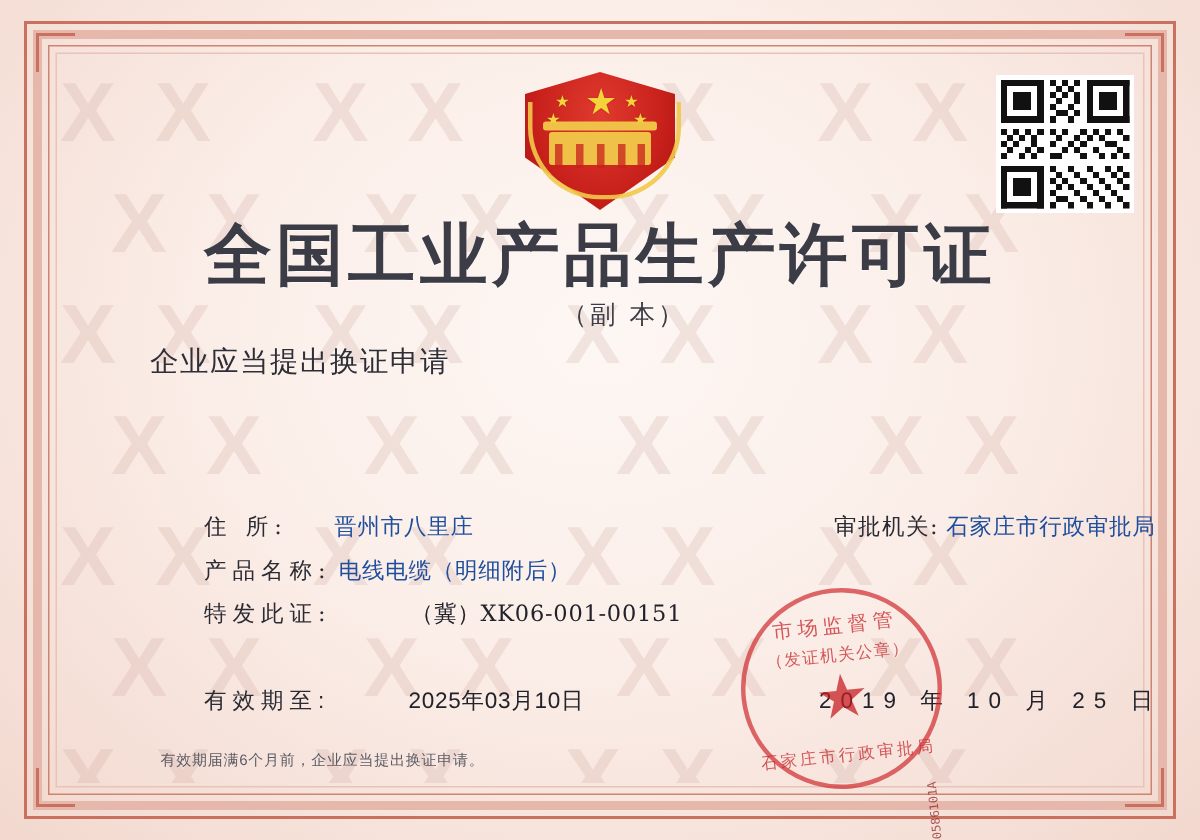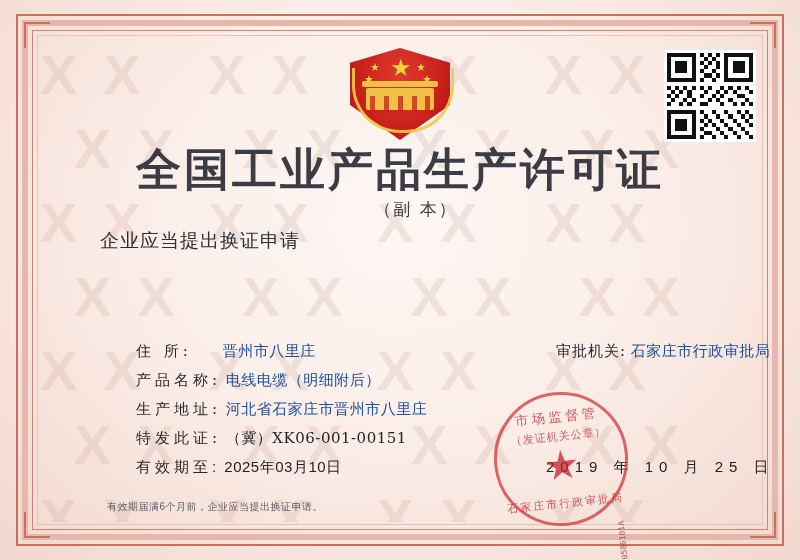--- a/index.html
+++ b/index.html
@@ -219,21 +219,21 @@
     display: inline-block;
     min-width: 82px;
     letter-spacing: 4px;
     color: #2b2b34;
   }
   .value {
     display: inline-block;
     color: #1f4e9c;
     letter-spacing: 0.5px;
   }
-  .value.dark { color: #22222b; }
+  .value.dark { color: #22222b; margin-left: 48px; }
   .right-group {
     position: absolute;
     left: 420px;
     top: 0;
     font-size: 15px;
   }
   .right-group .label { min-width: 0; letter-spacing: 1px; }
 
   .date-row {
     position: absolute;
@@ -499,24 +499,20 @@
       <span class="right-group">
         <span class="label">审批机关:</span>
         <span class="value">石家庄市行政审批局</span>
       </span>
     </div>
     <div class="row">
       <span class="label">产品名称:</span>
       <span class="value">电线电缆（明细附后）</span>
     </div>
     <div class="row">
-      <span class="label">生产地址:</span>
-      <span class="value">河北省石家庄市晋州市八里庄</span>
-    </div>
-    <div class="row">
       <span class="label">特发此证:</span>
       <span class="value dark">（冀）XK06-001-00151</span>
     </div>
   </div>
 
   <div class="date-row">
     <span class="label">有效期至:</span>
     <span class="value dark">2025年03月10日</span>
     <span class="issue-date">
       <span>2019</span>

